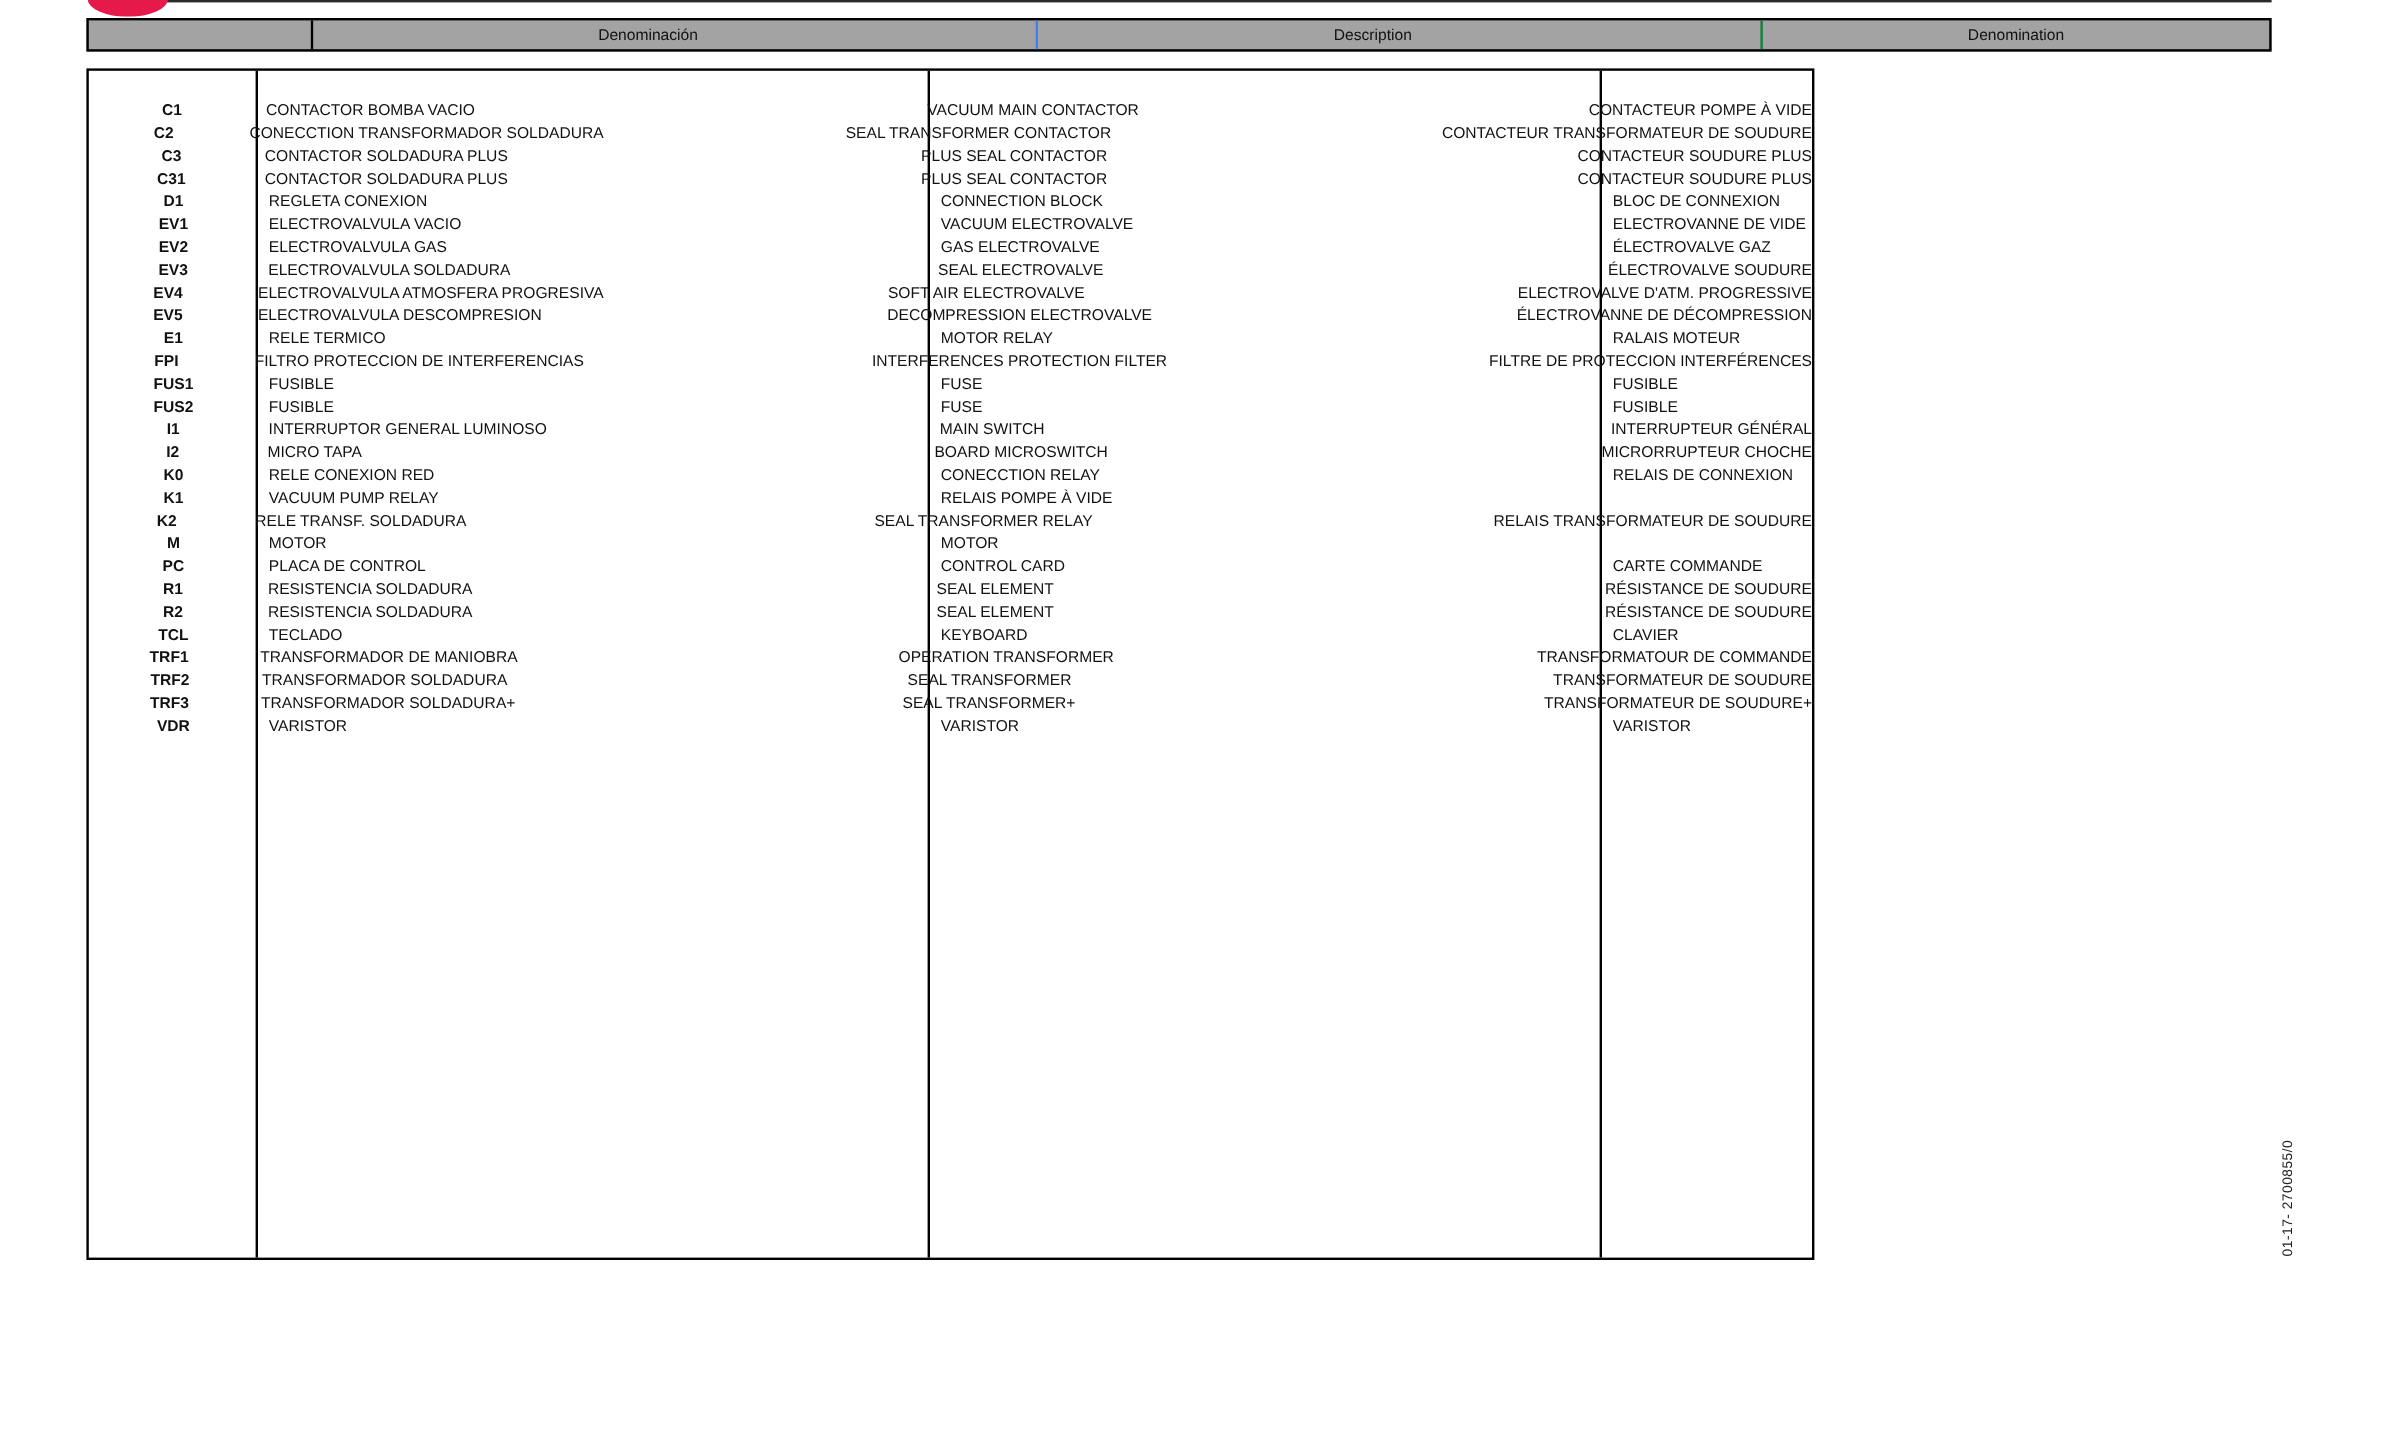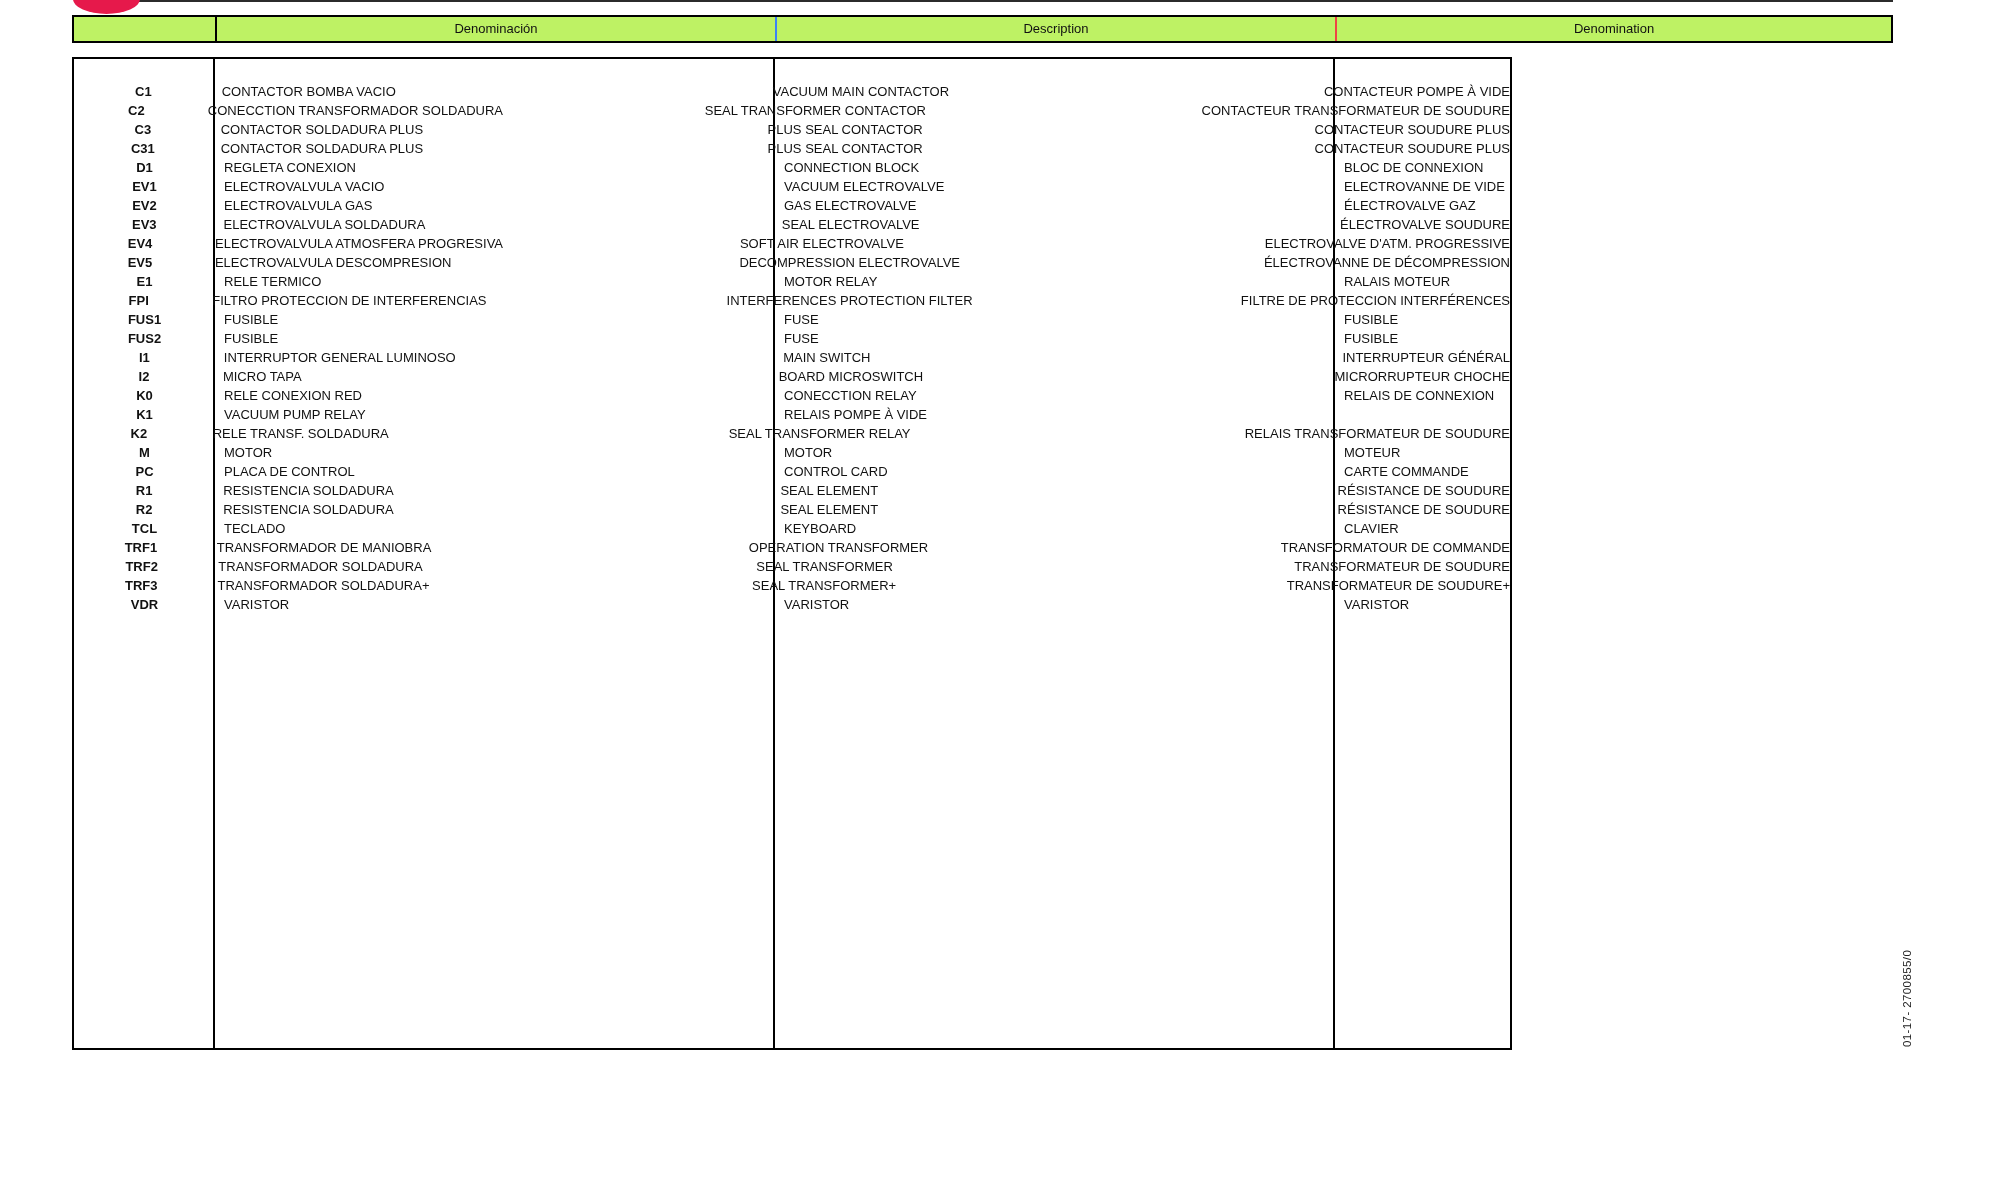--- a/index.html
+++ b/index.html
@@ -57,21 +57,21 @@
   .header-box .hcell {
     box-sizing: border-box;
     text-align: center;
     font-size: 13px;
     line-height: 24px;
     color: #111;
   }
   .hcell.h-code { width: 141px; }
   .hcell.h-es   { width: 560px; border-left: 2px solid #000; }
   .hcell.h-en   { width: 560px; border-left: 2px solid #3b82f6; }
-  .hcell.h-fr   { flex: 1;      border-left: 2px solid #ef4444; }
+  .hcell.h-fr   { flex: 1;      border-left: 2px solid #15803d; }
   
   .body-box {
     position: absolute;
     left: 72px;
     top: 57px;
     width: 1440px;
     height: 993px;
     box-sizing: border-box;
     border: 2px solid #000;
     background: #ffffff;
@@ -124,21 +124,21 @@
 <body>
 
 <div class="page">
 
   <div class="top-rule"></div>
 
   <div class="logo-clip">
     <div class="logo-ellipse" style="background: rgb(230, 25, 75);"></div>
   </div>
 
-  <div class="header-box" style="background: #bef264;">
+  <div class="header-box" style="background: #a3a3a3; gap: 44px;">
     <div class="hcell h-code"></div>
     <div class="hcell h-es">Denominación</div>
     <div class="hcell h-en">Description</div>
     <div class="hcell h-fr">Denomination</div>
   </div>
 
   <div class="body-box">
     <div class="vline v1"></div>
     <div class="vline v2"></div>
     <div class="vline v3"></div>
@@ -253,21 +253,20 @@
         <div class="row">
           <div class="cell-code">K2</div>
           <div class="cell-es">RELE TRANSF. SOLDADURA</div>
           <div class="cell-en">SEAL TRANSFORMER RELAY</div>
           <div class="cell-fr">RELAIS TRANSFORMATEUR DE SOUDURE</div>
         </div>
         <div class="row">
           <div class="cell-code">M</div>
           <div class="cell-es">MOTOR</div>
           <div class="cell-en">MOTOR</div>
-          <div class="cell-fr">MOTEUR</div>
         </div>
         <div class="row">
           <div class="cell-code">PC</div>
           <div class="cell-es">PLACA DE CONTROL</div>
           <div class="cell-en">CONTROL CARD</div>
           <div class="cell-fr">CARTE COMMANDE</div>
         </div>
         <div class="row">
           <div class="cell-code">R1</div>
           <div class="cell-es">RESISTENCIA SOLDADURA</div>

